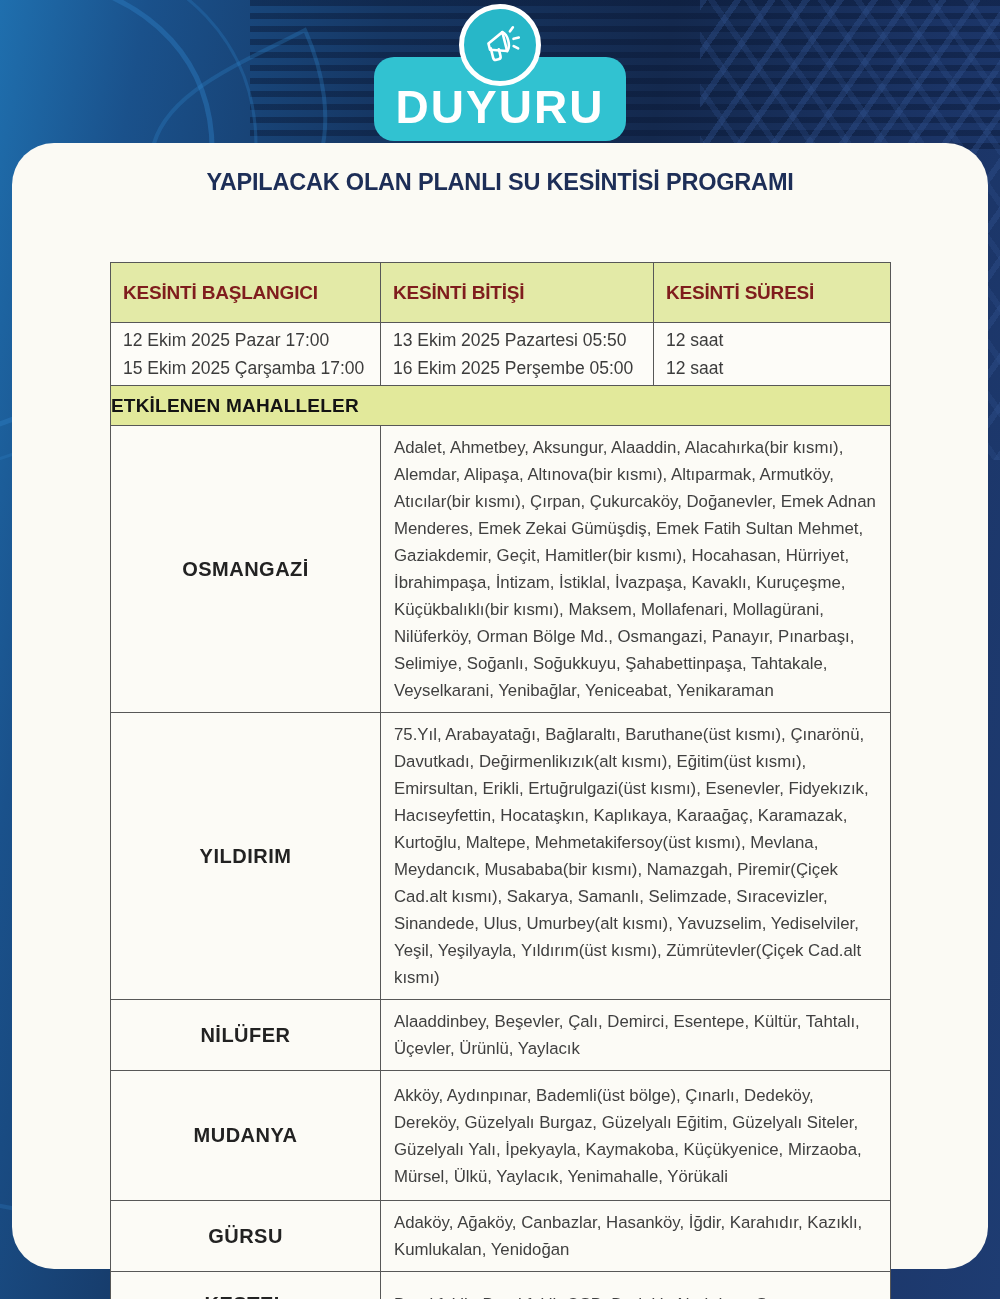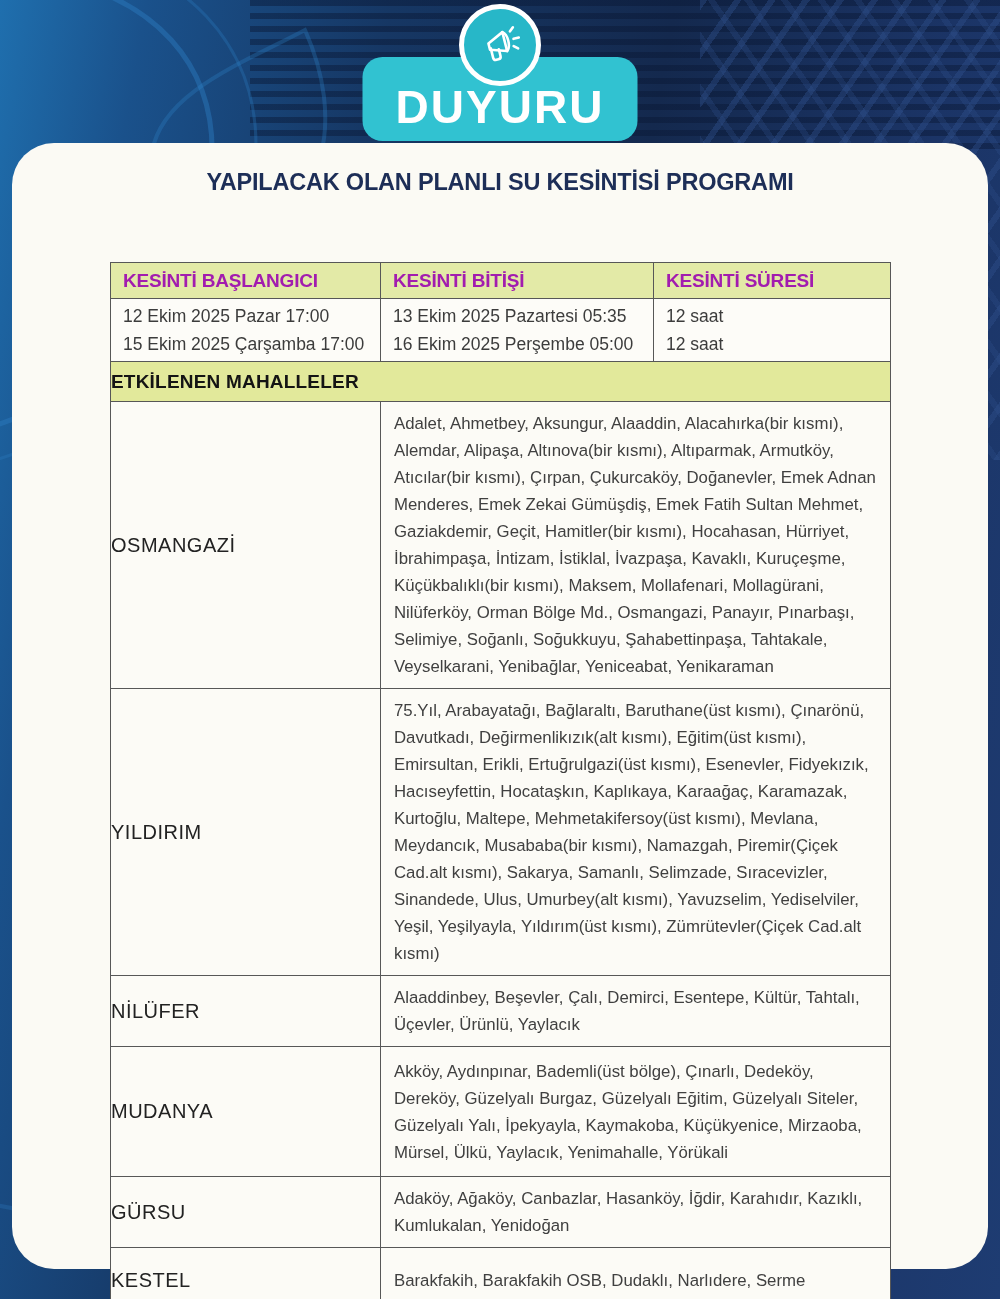--- a/index.html
+++ b/index.html
@@ -28,49 +28,49 @@
   }
 
   .icon-circle {
     position:absolute; top:4px; left:50%; transform:translateX(-50%);
     width:82px; height:82px; border-radius:50%;
     background:#27b7c8; border:5px solid #ffffff; z-index:3;
     display:flex; align-items:center; justify-content:center;
   }
   .badge {
     position:absolute; top:57px; left:50%; transform:translateX(-50%);
-    width:275px; height:84px; background:#31c2d1; border-radius:20px; z-index:2;
+    width:252px; height:84px; background:#31c2d1; border-radius:20px; z-index:2;
     display:flex; align-items:flex-end; justify-content:center; padding-bottom:7px;
   }
   .badge-text { font-size:46px; font-weight:bold; color:#ffffff; letter-spacing:2px; }
 
   .title {
     position:absolute; top:167px; left:0; width:100%; z-index:2;
     text-align:center; color:#1d2e57; font-weight:bold;
     font-size:23.5px; line-height:31px; letter-spacing:-0.2px;
   }
 
   .table-wrap { position:absolute; top:262px; left:110px; z-index:2; }
   table { border-collapse:collapse; width:780px; table-layout:fixed; }
   th, td { border:1px solid #575757; }
   th {
     background:#e3eaa7; font-size:19px; text-align:left; padding:6px 12px;
-    color:#a21caf; height:36px; letter-spacing:-0.2px;
+    color:#7f1d1d; height:60px; letter-spacing:-0.2px;
   }
   .dates-row td {
     font-size:17.5px; color:#3c3c3c; padding:3px 12px;
     line-height:28px; height:62px; vertical-align:middle; background:#fdfcf8;
   }
   .section-row td {
     background:#e2e99b; text-align:left; font-weight:bold;
     font-size:19px; height:40px; color:#141414; letter-spacing:0.2px;
   }
   .district-row td { background:#fcfbf6;margin-left:32px; }
   .dname {
-    font-weight:normal; font-size:20px; text-align:left;
+    font-weight:bold; font-size:20px; text-align:center;
     vertical-align:middle; color:#222222; letter-spacing:0.5px;
   }
   .dlist {
     font-size:16.8px; color:#404040; line-height:27px;
     padding:8px 13px; vertical-align:middle;
   }
   .rh282{height:282px} .rh242{height:242px} .rh66{height:66px}
   .rh130{height:130px} .rh62{height:62px} .rh65{height:65px}
 </style>
 </head>
@@ -124,21 +124,21 @@
           <th>KESİNTİ SÜRESİ</th>
         </tr>
       </thead>
       <tbody>
         <tr class="dates-row">
           <td>
             <div>12 Ekim 2025 Pazar 17:00</div>
             <div>15 Ekim 2025 Çarşamba 17:00</div>
           </td>
           <td>
-            <div>13 Ekim 2025 Pazartesi 05:35</div>
+            <div>13 Ekim 2025 Pazartesi 05:50</div>
             <div>16 Ekim 2025 Perşembe 05:00</div>
           </td>
           <td>
             <div>12 saat</div>
             <div>12 saat</div>
           </td>
         </tr>
 
         <tr class="section-row">
           <td colspan="3">ETKİLENEN MAHALLELER</td>

